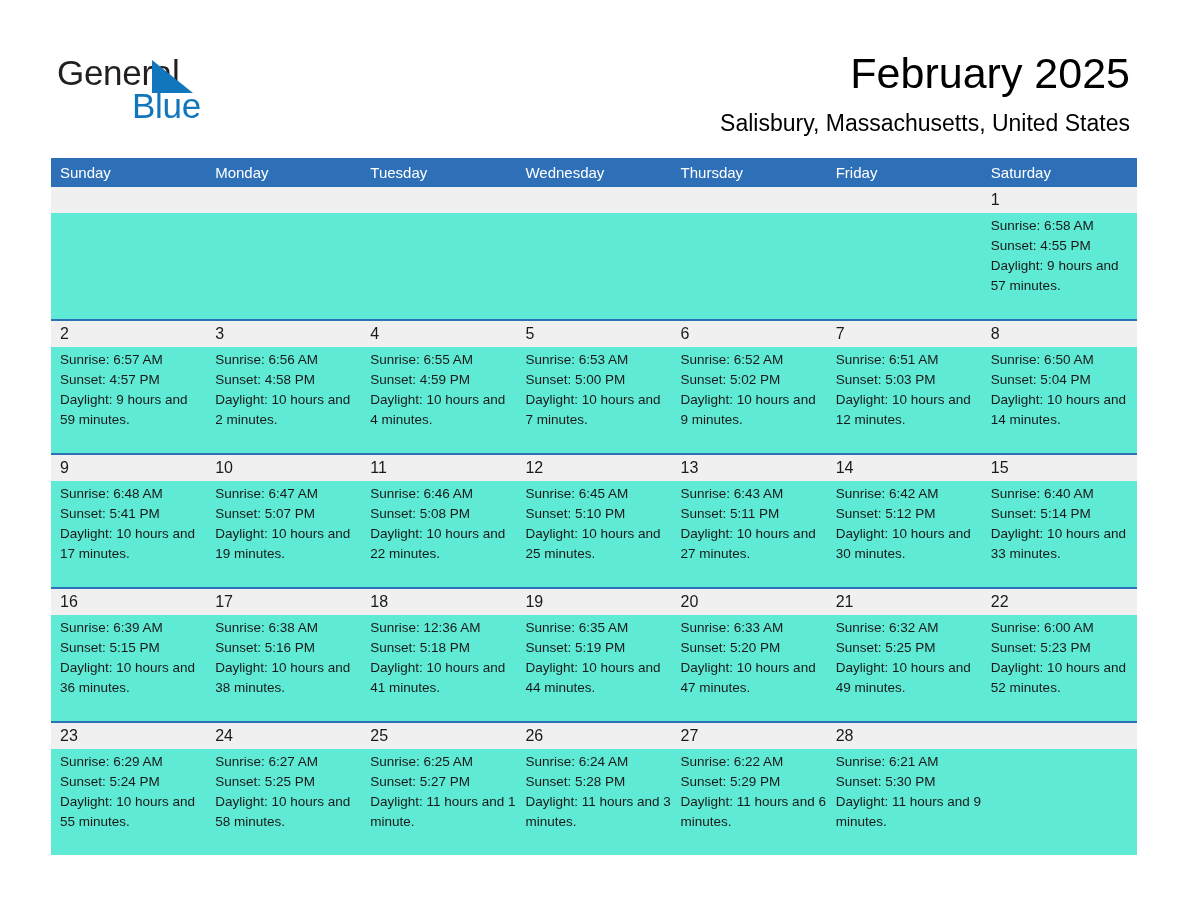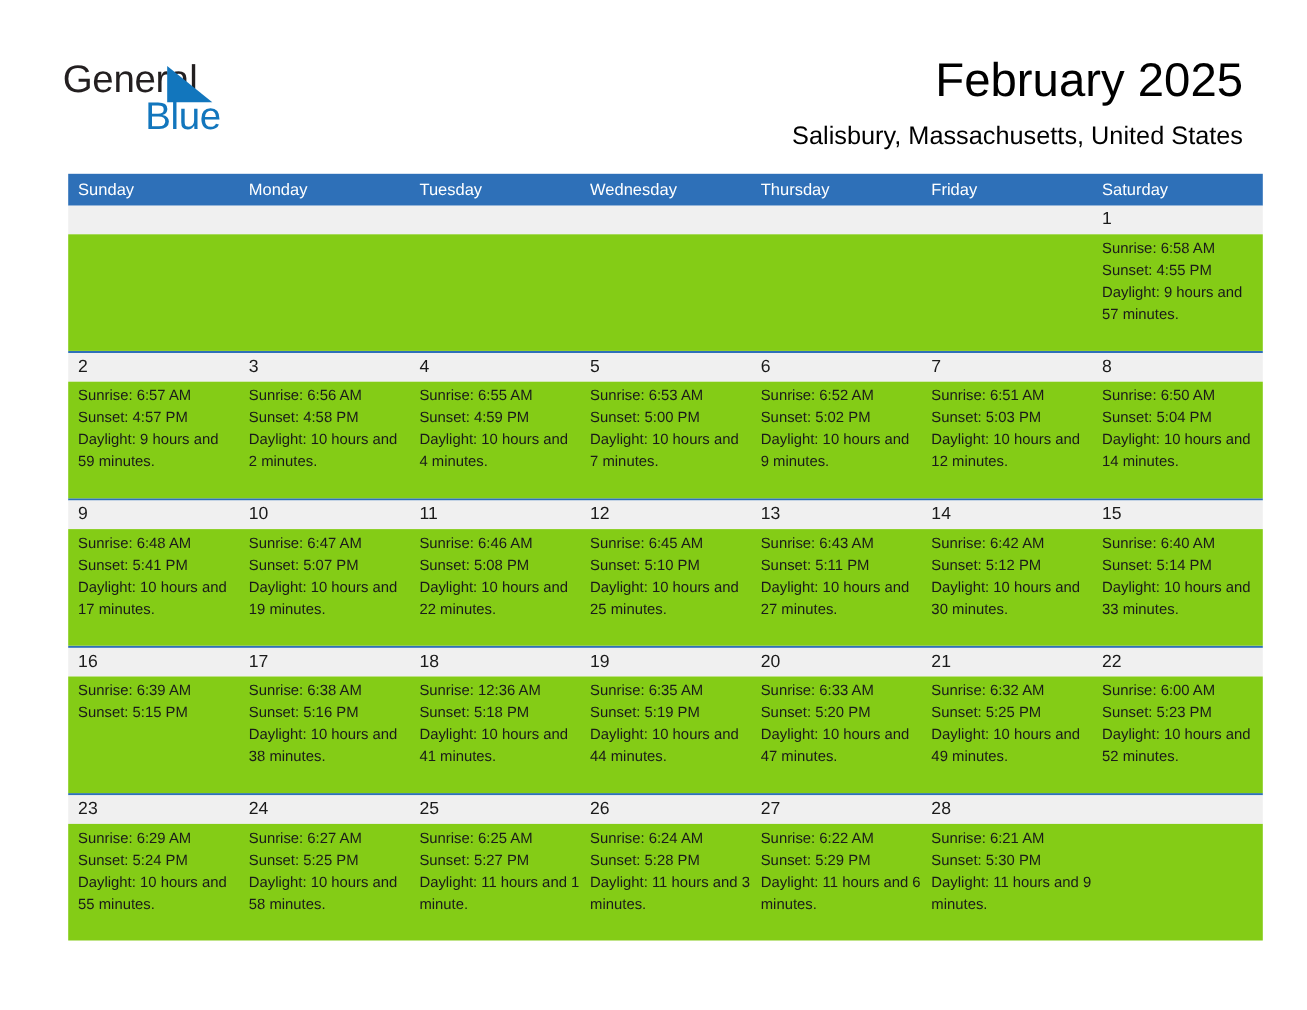--- a/index.html
+++ b/index.html
@@ -86,21 +86,21 @@
     font-size: 23px;
     line-height: 28px;
     font-weight: normal;
     color: #000000;
     white-space: nowrap;
   }
 
   
   .calendar {
     position: absolute;
-    left: 62px;
+    left: 51px;
     top: 158px;
     width: 1086px;
   }
 
   .weekday-row {
     display: flex;
     width: 100%;
     background: #2e70b8;
     height: 29px;
   }
@@ -126,21 +126,21 @@
 
   .numbers-strip {
     display: flex;
     width: 100%;
     background: #f0f0f0;
     height: 26px;
   }
   .body-strip {
     display: flex;
     width: 100%;
-    background: #84cc16;
+    background: #5eead4;
     height: 106px;
   }
 
   .num-cell {
     flex: 1 1 0;
     min-width: 0;
     box-sizing: border-box;
     padding-left: 9px;
     font-size: 16px;
     line-height: 26px;
@@ -350,20 +350,21 @@
         <div class="num-cell">18</div>
         <div class="num-cell">19</div>
         <div class="num-cell">20</div>
         <div class="num-cell">21</div>
         <div class="num-cell">22</div>
       </div>
       <div class="body-strip">
         <div class="info-cell">
           <div>Sunrise: 6:39 AM</div>
           <div>Sunset: 5:15 PM</div>
+          <div class="daylight-wrap">Daylight: 10 hours and 36 minutes.</div>
         </div>
         <div class="info-cell">
           <div>Sunrise: 6:38 AM</div>
           <div>Sunset: 5:16 PM</div>
           <div class="daylight-wrap">Daylight: 10 hours and 38 minutes.</div>
         </div>
         <div class="info-cell">
           <div>Sunrise: 12:36 AM</div>
           <div>Sunset: 5:18 PM</div>
           <div class="daylight-wrap">Daylight: 10 hours and 41 minutes.</div>

